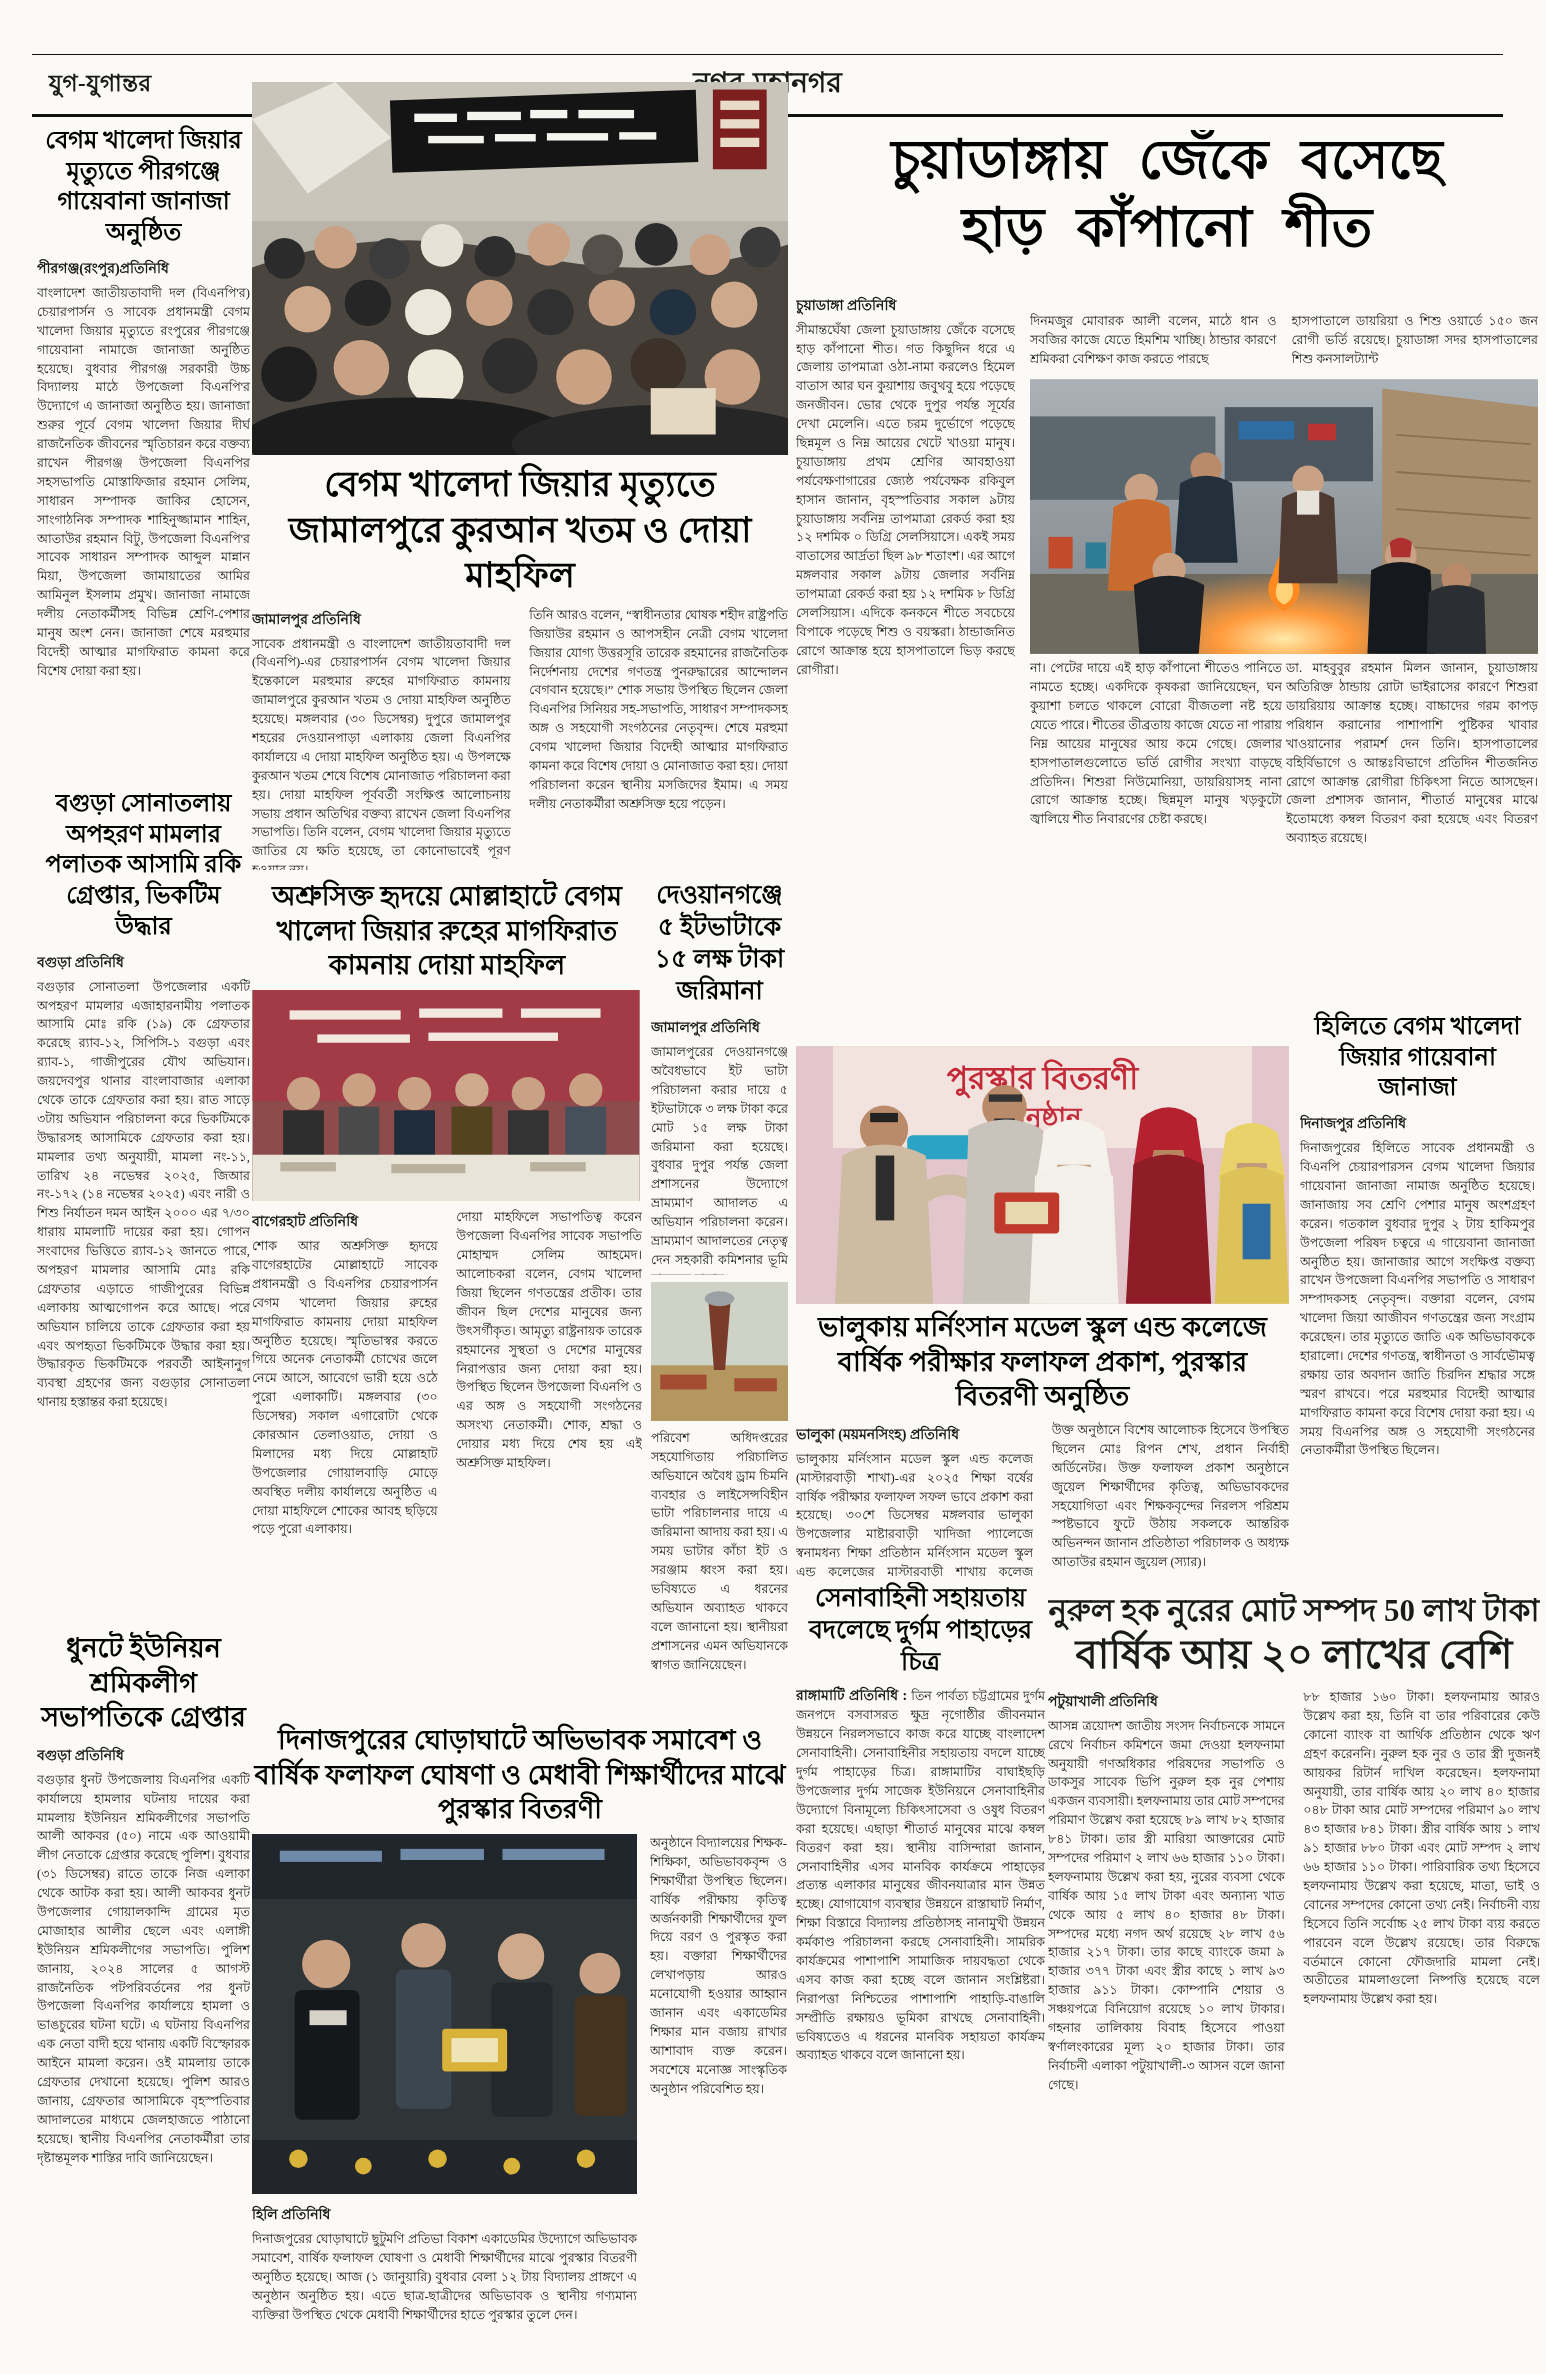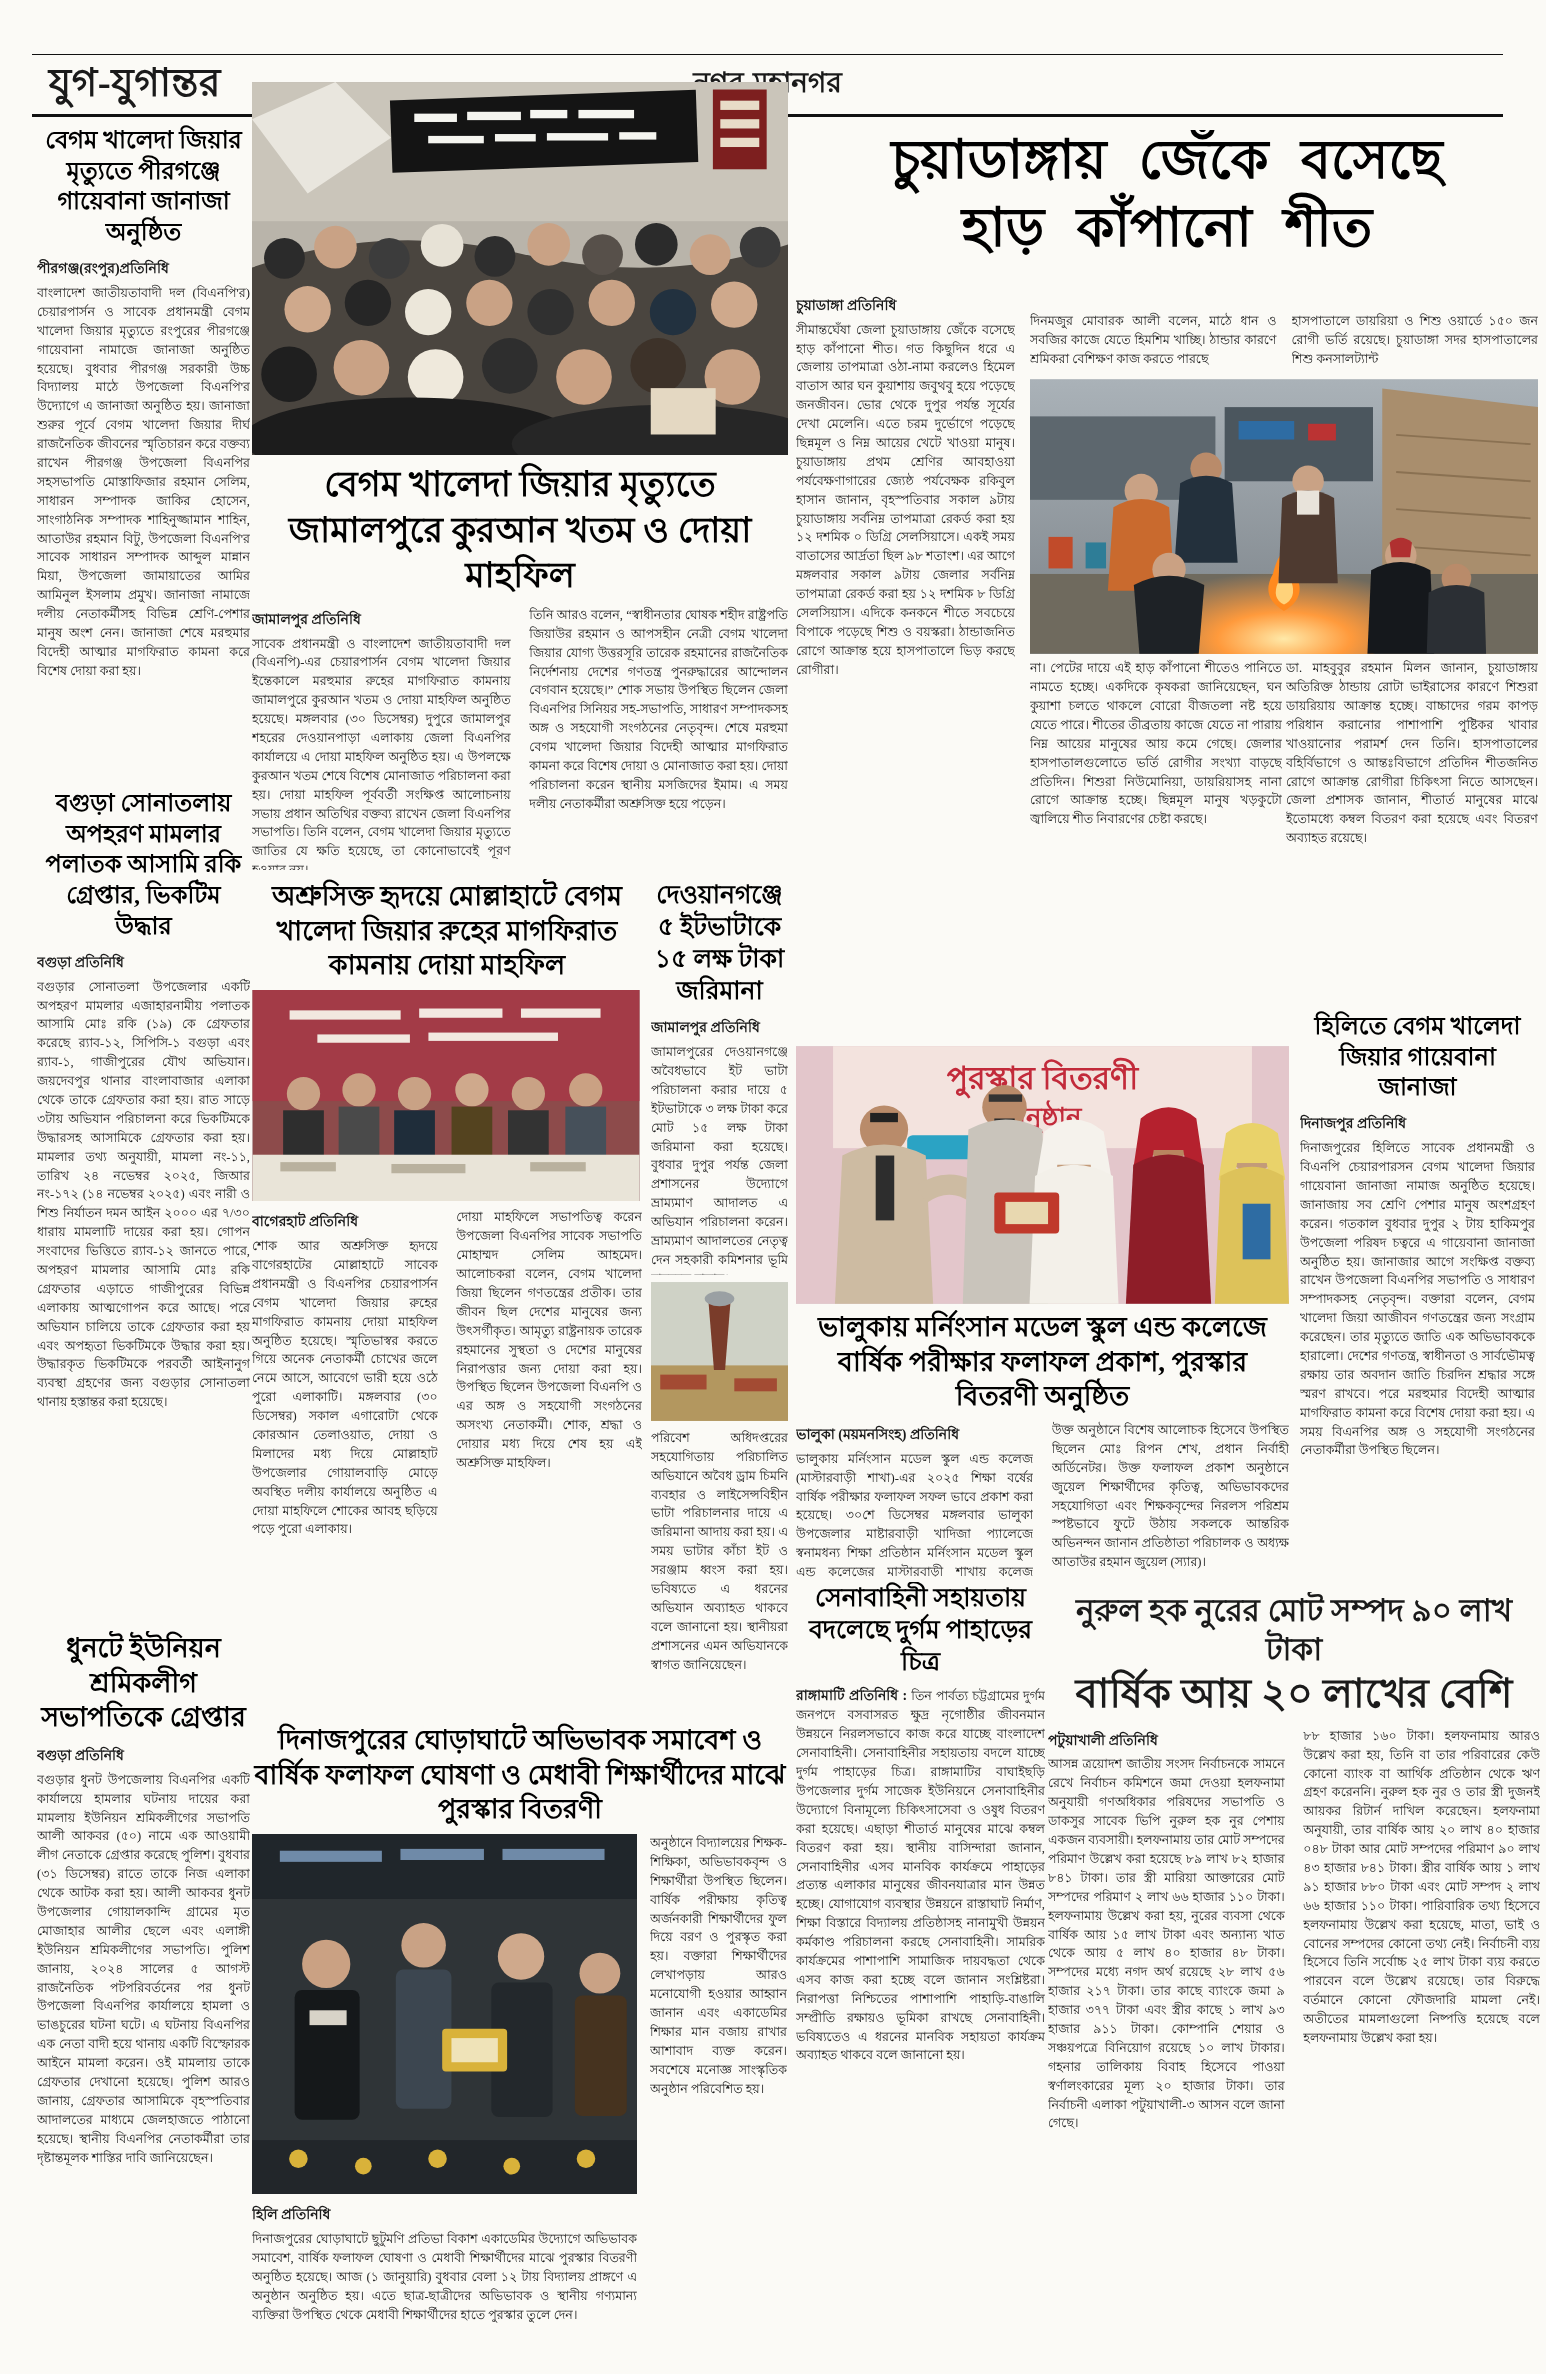--- a/index.html
+++ b/index.html
@@ -7,21 +7,21 @@
     position:relative;width:1546px;height:2375px;margin:0 auto;
     background:#fbfaf6;color:#1a1a1a;overflow:hidden;
     font-family:"Liberation Serif","DejaVu Serif",serif;
   }
   
   .masthead{
     position:absolute;left:32px;top:54px;width:1471px;height:59px;
     border-top:1.9px solid #111;border-bottom:3.7px solid #111;
     display:flex;align-items:center;justify-content:space-between;
   }
-  .paper-name{font-size:39px;font-weight:bold;letter-spacing:0.5px;padding-left:16.7px;}
+  .paper-name{font-size:23px;font-weight:bold;letter-spacing:0.5px;padding-left:16.7px;}
   .section-name{position:absolute;left:0;right:0;text-align:center;font-size:28px;font-weight:bold;}
   .mast-right{display:flex;align-items:center;gap:13px;height:100%;}
   .dateline{font-size:15px;font-weight:bold;white-space:nowrap;}
   .pagenum-box{width:54px;height:100%;background:#0c0c0c;color:#fff;display:flex;align-items:center;justify-content:center;font-size:37px;font-weight:bold;}
   
   .article{position:absolute;display:flex;flex-direction:column;overflow:hidden;}
   .hl{font-weight:bold;text-align:center;color:#000;line-height:1.28;margin:0 0 7.4px 0;}
   .hl-26{font-size:24px;}
   .hl-28{font-size:25px;}
   .hl-30{font-size:27px;}
@@ -369,21 +369,21 @@
     </div>
   </div>
 
   <div class="article" style="left:796px;top:1582px;width:249px;height:764px;">
     <h2 class="hl hl-28">সেনাবাহিনী সহায়তায় বদলেছে দুর্গম পাহাড়ের চিত্র</h2>
     <div class="body"><span class="byline" style="display:inline;">রাঙ্গামাটি প্রতিনিধি :</span> <span>তিন পার্বত্য চট্টগ্রামের দুর্গম জনপদে বসবাসরত ক্ষুদ্র নৃগোষ্ঠীর জীবনমান উন্নয়নে নিরলসভাবে কাজ করে যাচ্ছে বাংলাদেশ সেনাবাহিনী। সেনাবাহিনীর সহায়তায় বদলে যাচ্ছে দুর্গম পাহাড়ের চিত্র। রাঙ্গামাটির বাঘাইছড়ি উপজেলার দুর্গম সাজেক ইউনিয়নে সেনাবাহিনীর উদ্যোগে বিনামূল্যে চিকিৎসাসেবা ও ওষুধ বিতরণ করা হয়েছে। এছাড়া শীতার্ত মানুষের মাঝে কম্বল বিতরণ করা হয়। স্থানীয় বাসিন্দারা জানান, সেনাবাহিনীর এসব মানবিক কার্যক্রমে পাহাড়ের প্রত্যন্ত এলাকার মানুষের জীবনযাত্রার মান উন্নত হচ্ছে। যোগাযোগ ব্যবস্থার উন্নয়নে রাস্তাঘাট নির্মাণ, শিক্ষা বিস্তারে বিদ্যালয় প্রতিষ্ঠাসহ নানামুখী উন্নয়ন কর্মকাণ্ড পরিচালনা করছে সেনাবাহিনী। সামরিক কার্যক্রমের পাশাপাশি সামাজিক দায়বদ্ধতা থেকে এসব কাজ করা হচ্ছে বলে জানান সংশ্লিষ্টরা। নিরাপত্তা নিশ্চিতের পাশাপাশি পাহাড়ি-বাঙালি সম্প্রীতি রক্ষায়ও ভূমিকা রাখছে সেনাবাহিনী। ভবিষ্যতেও এ ধরনের মানবিক সহায়তা কার্যক্রম অব্যাহত থাকবে বলে জানানো হয়।</span></div>
   </div>
 
   <div class="article" style="left:1048px;top:1592px;width:492px;height:755px;">
     <div class="nurul-hl" style="margin-bottom:9.3px;">
-      <span class="l1">নুরুল হক নুরের মোট সম্পদ ৯০ লাখ টাকা</span>
+      <span class="l1">নুরুল হক নুরের মোট সম্পদ 50 লাখ টাকা</span>
       <span class="l2">বার্ষিক আয় ২০ লাখের বেশি</span>
     </div>
     <div class="cols">
       <div class="col">
         <div class="byline">পটুয়াখালী প্রতিনিধি</div>
         <div class="body">আসন্ন ত্রয়োদশ জাতীয় সংসদ নির্বাচনকে সামনে রেখে নির্বাচন কমিশনে জমা দেওয়া হলফনামা অনুযায়ী গণঅধিকার পরিষদের সভাপতি ও ডাকসুর সাবেক ভিপি নুরুল হক নুর পেশায় একজন ব্যবসায়ী। হলফনামায় তার মোট সম্পদের পরিমাণ উল্লেখ করা হয়েছে ৮৯ লাখ ৮২ হাজার ৮৪১ টাকা। তার স্ত্রী মারিয়া আক্তারের মোট সম্পদের পরিমাণ ২ লাখ ৬৬ হাজার ১১০ টাকা। হলফনামায় উল্লেখ করা হয়, নুরের ব্যবসা থেকে বার্ষিক আয় ১৫ লাখ টাকা এবং অন্যান্য খাত থেকে আয় ৫ লাখ ৪০ হাজার ৪৮ টাকা। সম্পদের মধ্যে নগদ অর্থ রয়েছে ২৮ লাখ ৫৬ হাজার ২১৭ টাকা। তার কাছে ব্যাংকে জমা ৯ হাজার ৩৭৭ টাকা এবং স্ত্রীর কাছে ১ লাখ ৯৩ হাজার ৯১১ টাকা। কোম্পানি শেয়ার ও সঞ্চয়পত্রে বিনিয়োগ রয়েছে ১০ লাখ টাকার। গহনার তালিকায় বিবাহ হিসেবে পাওয়া স্বর্ণালংকারের মূল্য ২০ হাজার টাকা। তার নির্বাচনী এলাকা পটুয়াখালী-৩ আসন বলে জানা গেছে।</div>
       </div>
       <div class="col">
         <div class="body">৮৮ হাজার ১৬০ টাকা। হলফনামায় আরও উল্লেখ করা হয়, তিনি বা তার পরিবারের কেউ কোনো ব্যাংক বা আর্থিক প্রতিষ্ঠান থেকে ঋণ গ্রহণ করেননি। নুরুল হক নুর ও তার স্ত্রী দুজনই আয়কর রিটার্ন দাখিল করেছেন। হলফনামা অনুযায়ী, তার বার্ষিক আয় ২০ লাখ ৪০ হাজার ০৪৮ টাকা আর মোট সম্পদের পরিমাণ ৯০ লাখ ৪৩ হাজার ৮৪১ টাকা। স্ত্রীর বার্ষিক আয় ১ লাখ ৯১ হাজার ৮৮০ টাকা এবং মোট সম্পদ ২ লাখ ৬৬ হাজার ১১০ টাকা। পারিবারিক তথ্য হিসেবে হলফনামায় উল্লেখ করা হয়েছে, মাতা, ভাই ও বোনের সম্পদের কোনো তথ্য নেই। নির্বাচনী ব্যয় হিসেবে তিনি সর্বোচ্চ ২৫ লাখ টাকা ব্যয় করতে পারবেন বলে উল্লেখ রয়েছে। তার বিরুদ্ধে বর্তমানে কোনো ফৌজদারি মামলা নেই। অতীতের মামলাগুলো নিষ্পত্তি হয়েছে বলে হলফনামায় উল্লেখ করা হয়।</div>
       </div>

